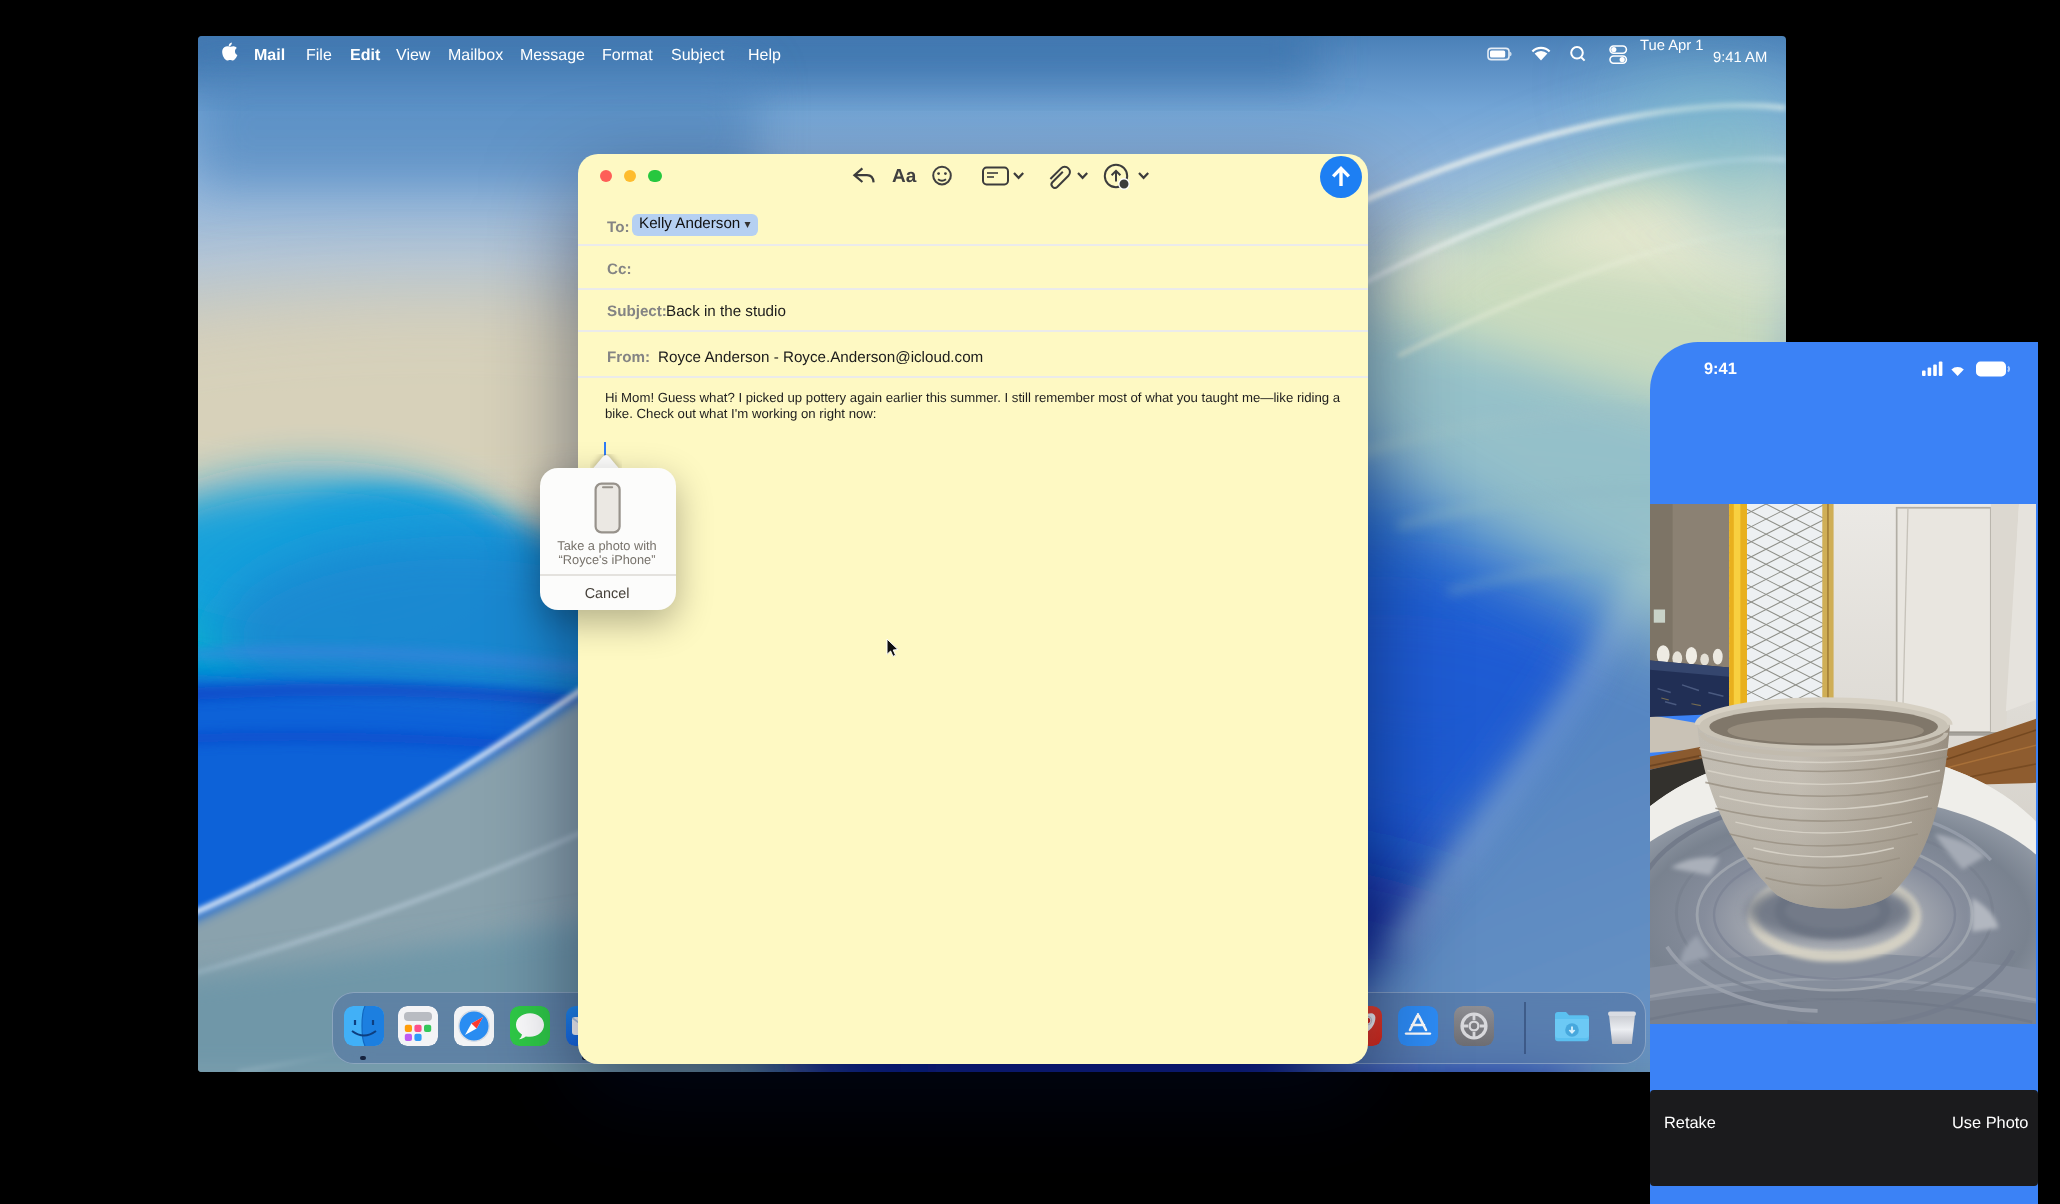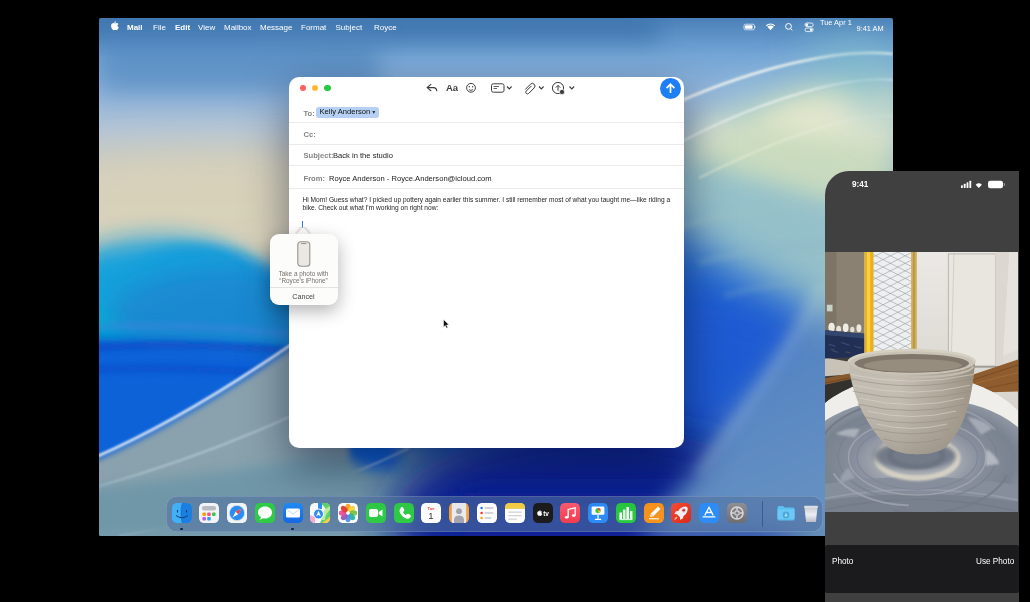--- a/index.html
+++ b/index.html
@@ -7,28 +7,28 @@
        font-family:"Liberation Sans", sans-serif;}
   .abs{position:absolute;}
   #desktop{left:99px;top:18px;width:794px;height:518px;overflow:hidden;border-radius:2px;}
   #menubar{left:0;top:0;width:794px;height:19px;color:#fff;}
   .mi{position:absolute;top:5.2px;font-size:8px;color:#fff;letter-spacing:0px;}
   #dock{left:67px;top:478px;width:657px;height:35.5px;border-radius:11px;
         background:rgba(82,116,162,0.58);backdrop-filter:blur(9px);
         box-shadow:inset 0 0 0 0.5px rgba(255,255,255,0.28);}
   .dicon{position:absolute;top:7px;width:20px;height:20px;border-radius:4.5px;overflow:hidden;}
   .ddot{position:absolute;top:31.5px;width:2.5px;height:2.5px;border-radius:50%;background:#16233e;}
-  #mailwin{left:289px;top:77px;width:395px;height:371px;background:#ffffff;
+  #mailwin{left:289px;top:77px;width:395px;height:455px;background:#fef9c3;
            border-radius:10px;box-shadow:0 18px 45px rgba(0,10,40,0.5);}
   .sep{position:absolute;left:0;width:395px;height:0.8px;background:#ebebeb;}
   .lbl{position:absolute;font-size:7.6px;color:#848484;font-weight:bold;}
   .val{position:absolute;font-size:7.6px;color:#1b1b1b;}
   #popup{left:269.5px;top:234px;width:68px;height:70.5px;background:#fcfcfb;
          border-radius:9px;box-shadow:0 6px 18px rgba(0,0,0,0.3);}
-  #phone{left:825px;top:171px;width:194px;height:431px;background:#404040;
+  #phone{left:825px;top:171px;width:194px;height:431px;background:#3b82f6;
          border-radius:24px 0 0 0;overflow:hidden;}
 </style>
 </head>
 <body>
 
 <div class="abs" id="desktop">
   <svg width="794" height="518" viewBox="0 0 794 518" style="position:absolute;left:0;top:0">
     <defs>
       <linearGradient id="base" x1="0" y1="0" x2="0" y2="1">
         <stop offset="0" stop-color="#4a80b8"></stop>
@@ -123,21 +123,21 @@
       <path d="M14.9 5.1 c0.4 0 0.9 0.25 1.4 0.25 0.5 0 1-0.3 1.5-0.25 0.6 0.05 1.2 0.3 1.6 0.9 -1.4 0.9 -1.1 2.9 0.3 3.5 -0.3 0.8 -0.8 1.7 -1.4 2.3 -0.5 0.5 -1 0.5-1.5 0.3 -0.5-0.2-1-0.2-1.5 0 -0.6 0.25-1.1 0.2-1.6-0.3 -1.1-1.1-1.9-3.2-1.5-4.8 0.3-1.2 1.3-1.9 2.7-1.9 z M16.9 3.2 c0.2 0.8-0.5 1.9-1.5 1.9 -0.2-1 0.6-1.8 1.5-1.9 z" fill="#fff"></path>
     </svg>
     <span class="mi" style="left:28px;font-weight:700">Mail</span>
     <span class="mi" style="left:54px;font-weight:400">File</span>
     <span class="mi" style="left:76px;font-weight:700">Edit</span>
     <span class="mi" style="left:99px;font-weight:500">View</span>
     <span class="mi" style="left:125px;font-weight:500">Mailbox</span>
     <span class="mi" style="left:161px;font-weight:500">Message</span>
     <span class="mi" style="left:202px;font-weight:500">Format</span>
     <span class="mi" style="left:236.5px;font-weight:500">Subject</span>
-    <span class="mi" style="left:275px;font-weight:500">Royce</span>
+    <span class="mi" style="left:275px;font-weight:500">Help</span>
     <svg width="100" height="19" style="position:absolute;left:644px;top:0">
 
       <rect x="1" y="6.2" width="10.5" height="5.6" rx="1.6" fill="none" stroke="#fff" stroke-width="0.8" opacity="0.85"></rect>
       <rect x="2" y="7.2" width="7.6" height="3.6" rx="0.8" fill="#fff"></rect>
       <path d="M12 8.1 q0.8 0.9 0 1.8" stroke="#fff" stroke-width="0.8" fill="none" opacity="0.7"></path>
 
       <path d="M27.5 12.2 l-3.2-3.4 a4.6 4.6 0 0 1 6.4 0 z" fill="#fff"></path>
       <path d="M23.2 7.8 a6 6 0 0 1 8.6 0" stroke="#fff" stroke-width="1.1" fill="none"></path>
 
       <circle cx="45.5" cy="8.4" r="2.9" stroke="#fff" stroke-width="1" fill="none"></circle>
@@ -623,15 +623,15 @@
       <path d="M26 124 q61 14 124 0"></path>
       <path d="M30 135 q58 14 116 0"></path>
       <path d="M36 148 q52 13 104 0"></path>
       <path d="M44 161 q44 11 88 0"></path>
       <path d="M53 174 q35 9 70 0"></path>
     </g>
     </g>
   </svg>
 
   <div class="abs" style="left:0;top:374px;width:194px;height:48px;background:#1b1b1d;border-radius:2px"></div>
-  <div class="abs" style="left:7px;top:385.5px;font-size:8.2px;color:#fff">Photo</div>
+  <div class="abs" style="left:7px;top:385.5px;font-size:8.2px;color:#fff">Retake</div>
   <div class="abs" style="left:151px;top:385.5px;font-size:8.2px;color:#fff">Use Photo</div>
 </div>
 
 </body></html>

